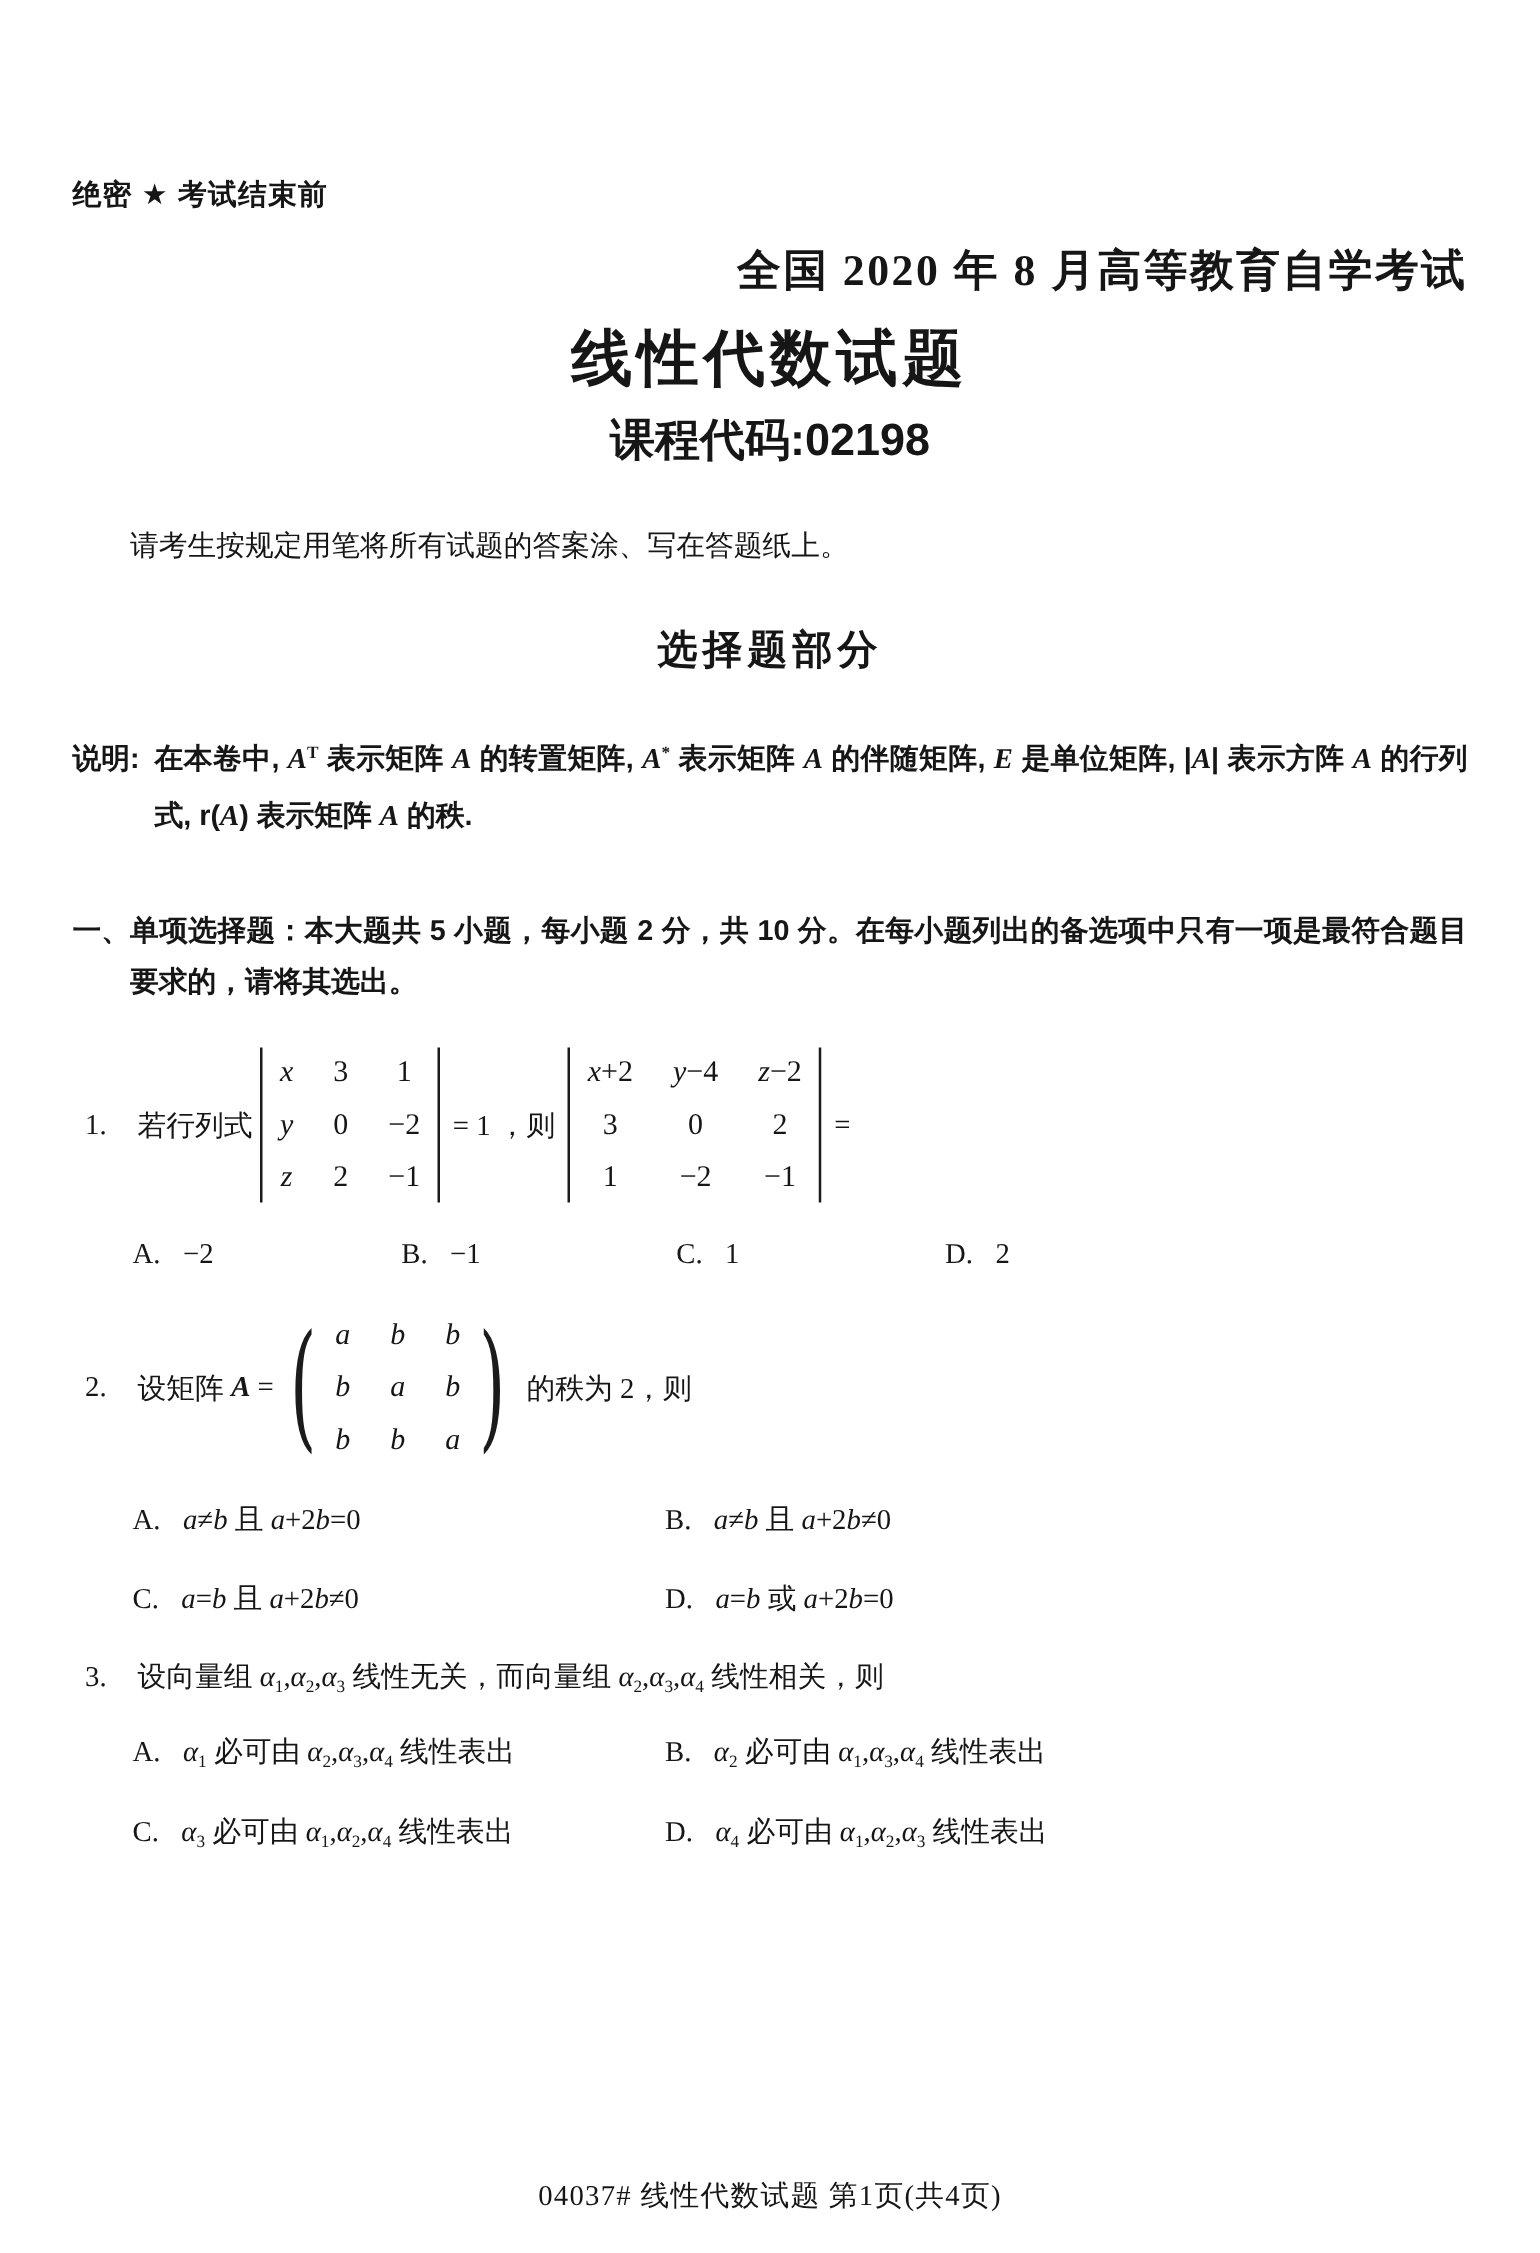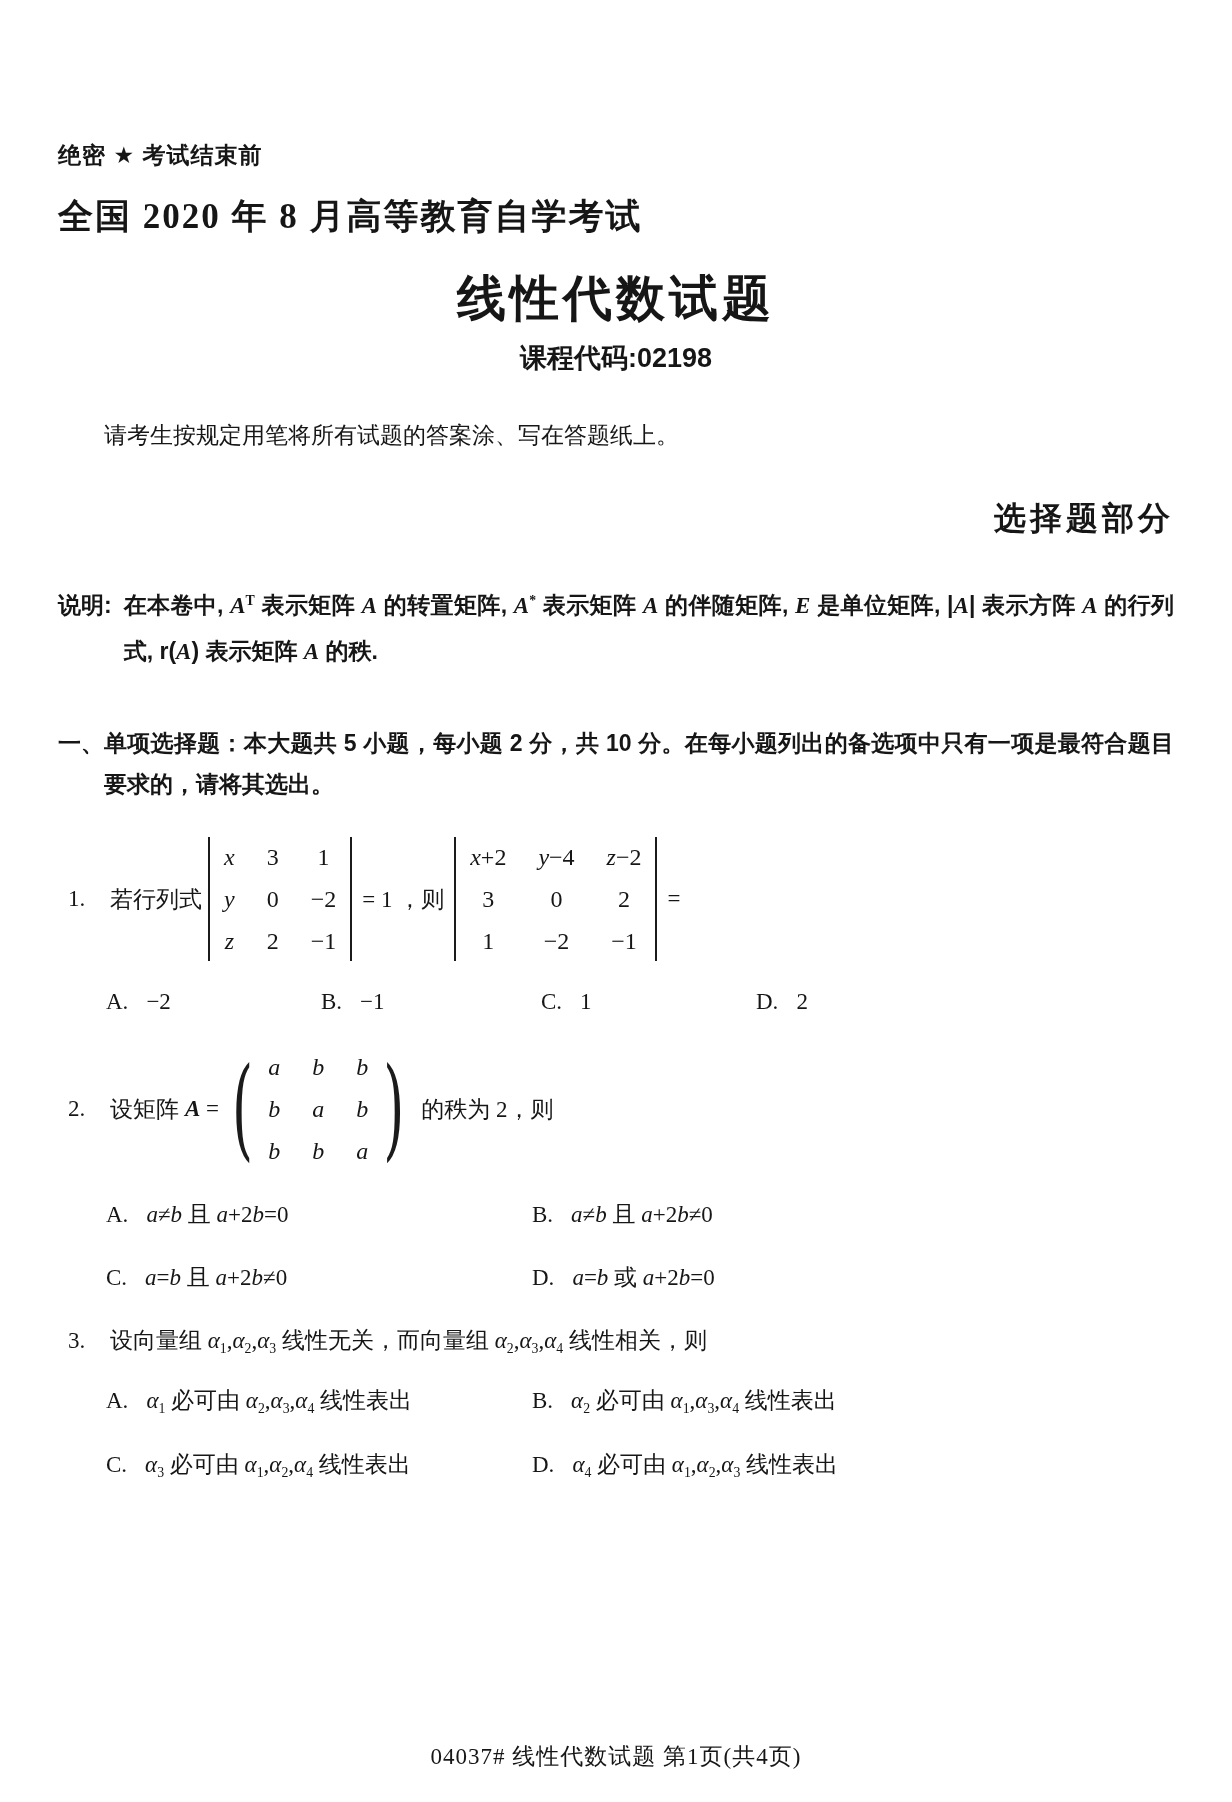--- a/index.html
+++ b/index.html
@@ -6,25 +6,25 @@
   .page{
     position:relative;
     width:1232px;height:1802px;box-sizing:border-box;
     padding:140px 58px 30px 58px;
     display:flex;flex-direction:column;
     background:#ffffff;color:#161616;
     font-family:"Liberation Serif","DejaVu Serif",serif;
     font-size:22px;
   }
   .classification{font-family:"Liberation Sans","DejaVu Sans",sans-serif;font-weight:bold;font-size:23px;letter-spacing:1px;}
-  .exam-title{margin:22px 0 16px;text-align:left;font-size:35px;font-weight:bold;letter-spacing:2px;}
+  .exam-title{margin:22px 0 4px;text-align:right;font-size:35px;font-weight:bold;letter-spacing:2px;}
   .paper-title{margin:10px 0 0;text-align:center;font-size:49px;font-weight:bold;letter-spacing:4px;font-family:"Liberation Sans","DejaVu Sans",sans-serif;}
-  .course-code{margin-top:8px;text-align:center;font-size:27px;font-weight:bold;font-family:"Liberation Sans","DejaVu Sans",sans-serif;}
+  .course-code{margin-top:8px;text-align:center;font-size:36px;font-weight:bold;font-family:"Liberation Sans","DejaVu Sans",sans-serif;}
   .intro{margin:44px 0 0;text-indent:2em;font-size:23px;}
-  .section-heading{margin:46px 0 0;text-align:right;font-size:32px;font-weight:bold;letter-spacing:4px;font-family:"Liberation Sans","DejaVu Sans",sans-serif;}
+  .section-heading{margin:46px 0 0;text-align:center;font-size:32px;font-weight:bold;letter-spacing:4px;font-family:"Liberation Sans","DejaVu Sans",sans-serif;}
   .notes{margin-top:36px;}
   .notes-title{font-weight:bold;font-size:23px;font-family:"Liberation Sans","DejaVu Sans",sans-serif;}
   .note{margin:12px 0 0;text-indent:2em;line-height:1.72;text-align:justify;font-size:23px;}
   .legend{margin-top:42px;display:flex;font-family:"Liberation Sans","DejaVu Sans",sans-serif;font-weight:bold;font-size:23px;line-height:1.95;}
   .legend-label{flex:none;margin-right:12px;}
   .legend-body{text-align:justify;}
   .legend-body i,.legend-body sup{font-family:"Liberation Serif","DejaVu Serif",serif;}
   .part-heading{margin-top:48px;display:flex;font-family:"Liberation Sans","DejaVu Sans",sans-serif;font-weight:bold;font-size:23px;line-height:1.8;}
   .ph-num{flex:none;}
   .ph-text{text-align:justify;}

